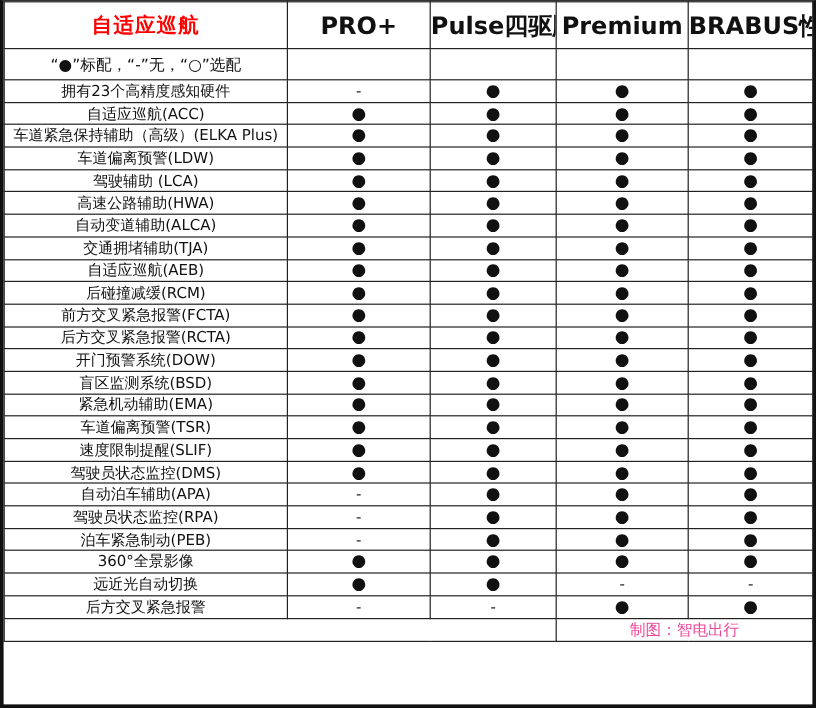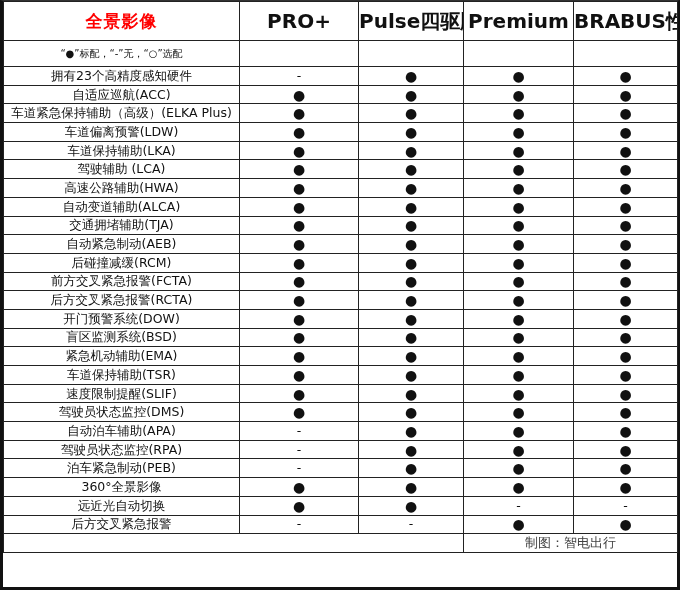--- a/index.html
+++ b/index.html
@@ -18,42 +18,42 @@
   col.c1 { width: 119px; }
   col.c2 { width: 105px; }
   col.c3 { width: 110px; }
   col.c4 { width: 104px; }
   td, th {
     border: 1.5px solid #222; padding: 0; text-align: center; vertical-align: middle;
     overflow: hidden; white-space: nowrap; color: #111;
   }
   tr.hdr th { height: 38px; font-weight: bold; font-size: 20px; }
   tr.hdr th.title { color: #ff0000; font-size: 17px; letter-spacing: 1px; }
-  tr.legend td { height: 25px; font-size: 10px; }
+  tr.legend td { height: 25px; font-size: 13px; }
   tr.row td { height: 17.7px; font-size: 12.5px; line-height: 16px; }
   tr.row td.feat { font-size: 12.5px; }
   td.mark { font-size: 11px; }
   td.mark.dot { font-size: 14px; }
-  tr.footer td { height: 17px; font-size: 13px; color: #404040; }
+  tr.footer td { height: 17px; font-size: 13px; color: #ec4899; }
 </style>
 </head>
 <body>
 
 <div id="sheet">
 <table>
   <colgroup>
     <col class="c0">
         <col class="c1">
         <col class="c2">
         <col class="c3">
         <col class="c4">
   </colgroup>
   <thead>
     <tr class="hdr">
-      <th class="title">全景影像</th>
+      <th class="title">自适应巡航</th>
       <th>PRO+</th>
       <th>Pulse四驱版</th>
       <th>Premium</th>
       <th>BRABUS性能版</th>
     </tr>
   </thead>
   <tbody id="tbody">
     <tr class="legend">
       <td>“●”标配，“-”无，“○”选配</td>
       <td></td>
@@ -83,27 +83,20 @@
           <td class="mark dot">●</td>
         </tr>
         <tr class="row">
           <td class="feat">车道偏离预警(LDW)</td>
           <td class="mark dot">●</td>
           <td class="mark dot">●</td>
           <td class="mark dot">●</td>
           <td class="mark dot">●</td>
         </tr>
         <tr class="row">
-          <td class="feat">车道保持辅助(LKA)</td>
-          <td class="mark dot">●</td>
-          <td class="mark dot">●</td>
-          <td class="mark dot">●</td>
-          <td class="mark dot">●</td>
-        </tr>
-        <tr class="row">
           <td class="feat">驾驶辅助 (LCA)</td>
           <td class="mark dot">●</td>
           <td class="mark dot">●</td>
           <td class="mark dot">●</td>
           <td class="mark dot">●</td>
         </tr>
         <tr class="row">
           <td class="feat">高速公路辅助(HWA)</td>
           <td class="mark dot">●</td>
           <td class="mark dot">●</td>
@@ -118,21 +111,21 @@
           <td class="mark dot">●</td>
         </tr>
         <tr class="row">
           <td class="feat">交通拥堵辅助(TJA)</td>
           <td class="mark dot">●</td>
           <td class="mark dot">●</td>
           <td class="mark dot">●</td>
           <td class="mark dot">●</td>
         </tr>
         <tr class="row">
-          <td class="feat">自动紧急制动(AEB)</td>
+          <td class="feat">自适应巡航(AEB)</td>
           <td class="mark dot">●</td>
           <td class="mark dot">●</td>
           <td class="mark dot">●</td>
           <td class="mark dot">●</td>
         </tr>
         <tr class="row">
           <td class="feat">后碰撞减缓(RCM)</td>
           <td class="mark dot">●</td>
           <td class="mark dot">●</td>
           <td class="mark dot">●</td>
@@ -167,21 +160,21 @@
           <td class="mark dot">●</td>
         </tr>
         <tr class="row">
           <td class="feat">紧急机动辅助(EMA)</td>
           <td class="mark dot">●</td>
           <td class="mark dot">●</td>
           <td class="mark dot">●</td>
           <td class="mark dot">●</td>
         </tr>
         <tr class="row">
-          <td class="feat">车道保持辅助(TSR)</td>
+          <td class="feat">车道偏离预警(TSR)</td>
           <td class="mark dot">●</td>
           <td class="mark dot">●</td>
           <td class="mark dot">●</td>
           <td class="mark dot">●</td>
         </tr>
         <tr class="row">
           <td class="feat">速度限制提醒(SLIF)</td>
           <td class="mark dot">●</td>
           <td class="mark dot">●</td>
           <td class="mark dot">●</td>

